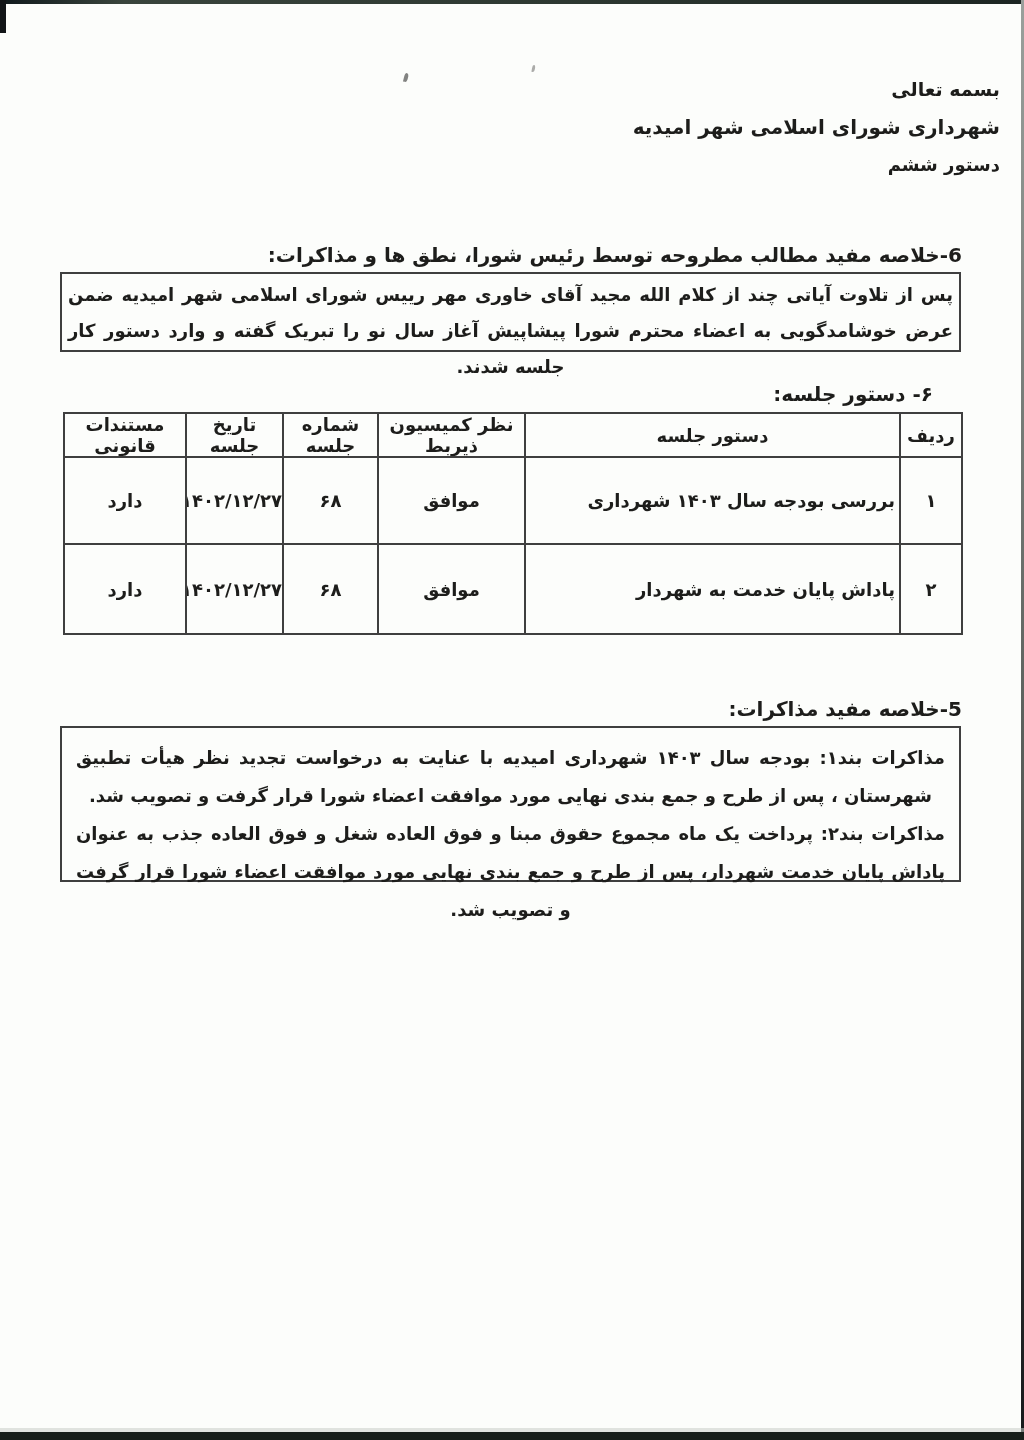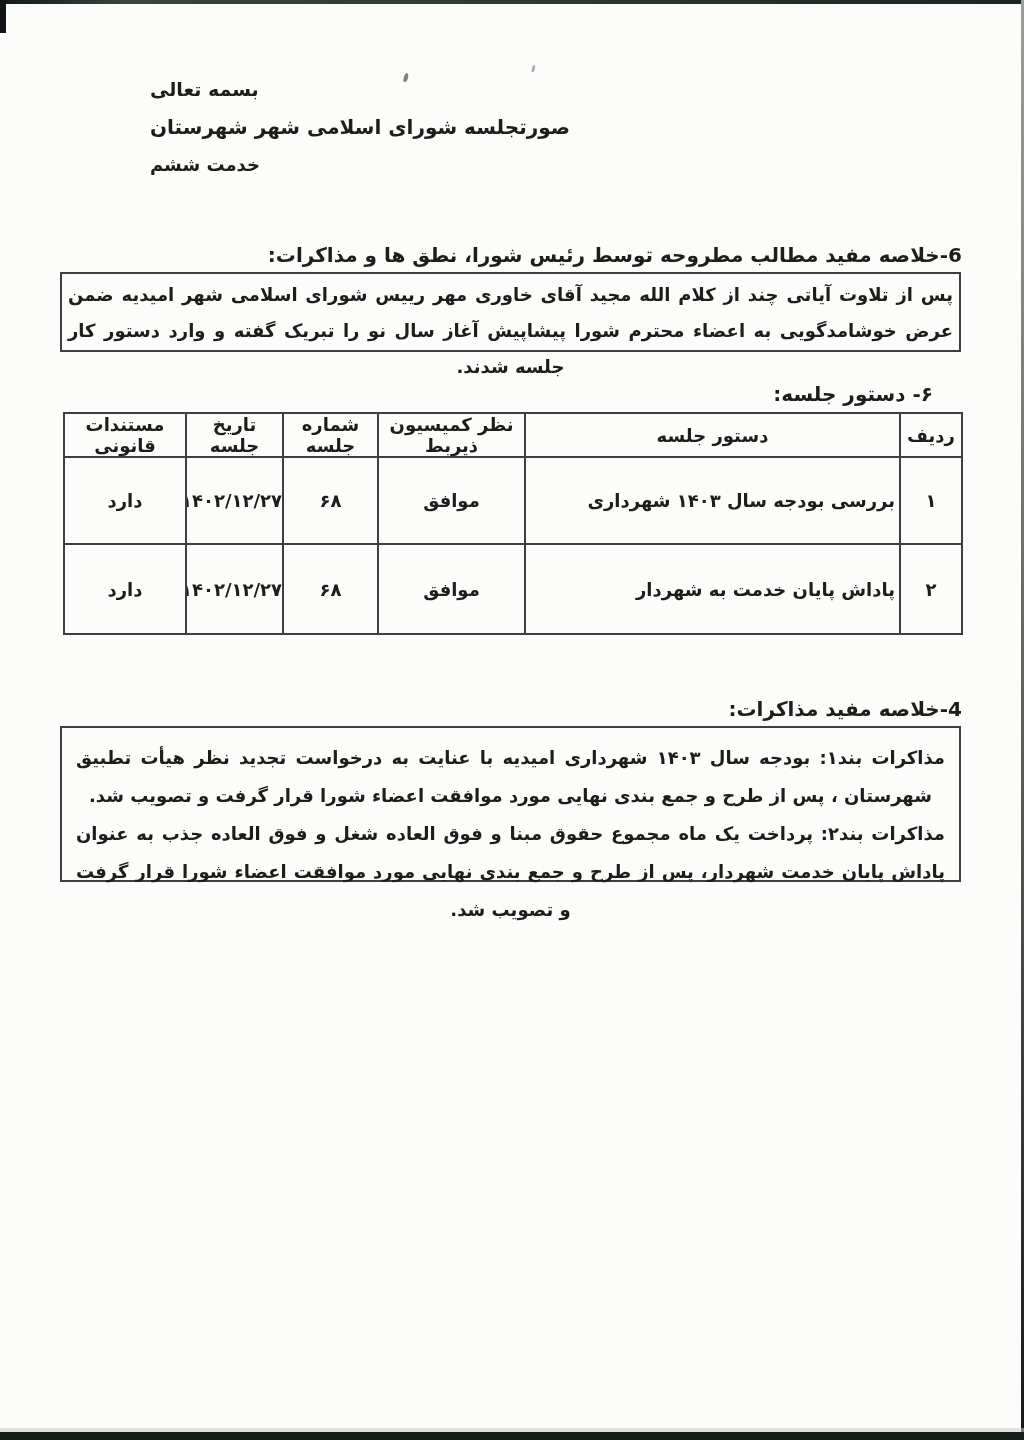--- a/index.html
+++ b/index.html
@@ -27,21 +27,21 @@
   .edge-right{position:absolute;top:0;bottom:0;right:0;width:3px;
     background:linear-gradient(to bottom,#9aa09c,#565b57 55%,#15181a);}
   .edge-corner-tl{position:absolute;top:0;left:0;width:6px;height:33px;background:#121517;}
   .speck{position:absolute;background:#5a5a58;border-radius:50% 50% 50% 0;opacity:.75;}
   .speck-1{left:404px;top:73px;width:4px;height:9px;transform:rotate(14deg);}
   .speck-2{left:532px;top:65px;width:3px;height:7px;opacity:.5;transform:rotate(10deg);}
 
   
   .doc-header{
     position:absolute;top:70px;left:150px;width:850px;
-    text-align:left;font-weight:bold;line-height:38px;font-size:19px;
+    text-align:right;font-weight:bold;line-height:38px;font-size:19px;
   }
   .doc-header .title-line{font-size:20px;}
   .doc-header .term-line{font-size:18px;}
 
   
   .sec-heading{
     position:absolute;font-weight:bold;font-size:20px;line-height:26px;white-space:nowrap;
   }
   .sec-heading-5{top:242px;right:62px;}
   .sec-heading-6{top:381px;right:91px;}
@@ -87,22 +87,22 @@
   <div class="edge-top"></div>
   <div class="edge-corner-tl"></div>
   <div class="edge-right"></div>
   <div class="edge-bottom-fade"></div>
   <div class="edge-bottom"></div>
   <div class="speck speck-1"></div>
   <div class="speck speck-2"></div>
 
   <div class="doc-header">
     <div class="bismillah-line">بسمه تعالی</div>
-    <div class="title-line">صورتجلسه شورای اسلامی شهر شهرستان</div>
-    <div class="term-line">خدمت ششم</div>
+    <div class="title-line">شهرداری شورای اسلامی شهر امیدیه</div>
+    <div class="term-line">دستور ششم</div>
   </div>
 
   <div class="sec-heading sec-heading-5">6-خلاصه مفید مطالب مطروحه توسط رئیس شورا، نطق ها و مذاکرات:</div>
   <div class="text-box box-5">
     <p>پس از تلاوت آیاتی چند از کلام الله مجید آقای خاوری مهر رییس شورای اسلامی شهر امیدیه ضمن عرض خوشامدگویی به اعضاء محترم شورا پیشاپیش آغاز سال نو را تبریک گفته و وارد دستور کار جلسه شدند.</p>
   </div>
 
   <div class="sec-heading sec-heading-6">۶- دستور جلسه:</div>
   <table class="agenda-table">
     <colgroup>
@@ -136,19 +136,19 @@
         <td>۲</td>
         <td class="cell-agenda">پاداش پایان خدمت به شهردار</td>
         <td>موافق</td>
         <td>۶۸</td>
         <td>۱۴۰۲/۱۲/۲۷</td>
         <td>دارد</td>
       </tr>
     </tbody>
   </table>
 
-  <div class="sec-heading sec-heading-7">4-خلاصه مفید مذاکرات:</div>
+  <div class="sec-heading sec-heading-7">5-خلاصه مفید مذاکرات:</div>
   <div class="text-box box-7">
     <p>مذاکرات بند۱: بودجه سال ۱۴۰۳ شهرداری امیدیه با عنایت به درخواست تجدید نظر هیأت تطبیق شهرستان ، پس از طرح و جمع بندی نهایی مورد موافقت اعضاء شورا قرار گرفت و تصویب شد.</p>
     <p>مذاکرات بند۲: پرداخت یک ماه مجموع حقوق مبنا و فوق العاده شغل و فوق العاده جذب به عنوان پاداش پایان خدمت شهردار، پس از طرح و جمع بندی نهایی مورد موافقت اعضاء شورا قرار گرفت و تصویب شد.</p>
   </div>
 
 </div>
 
 </body></html>

